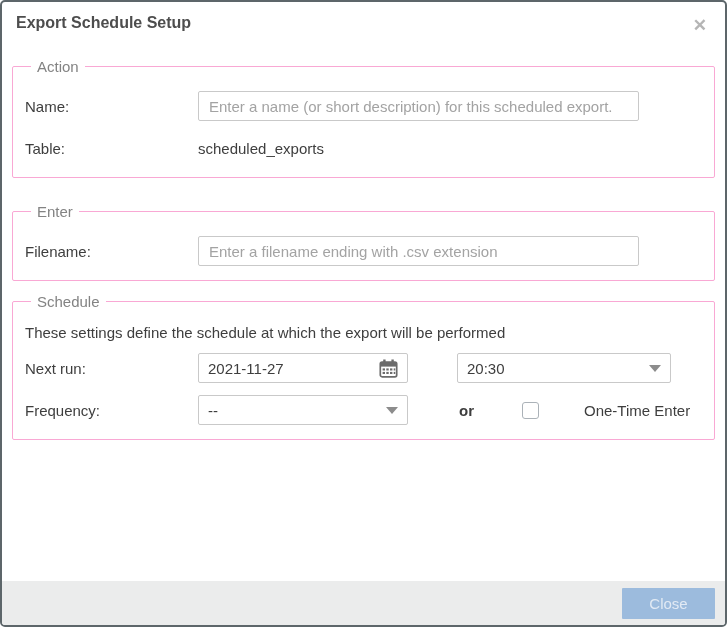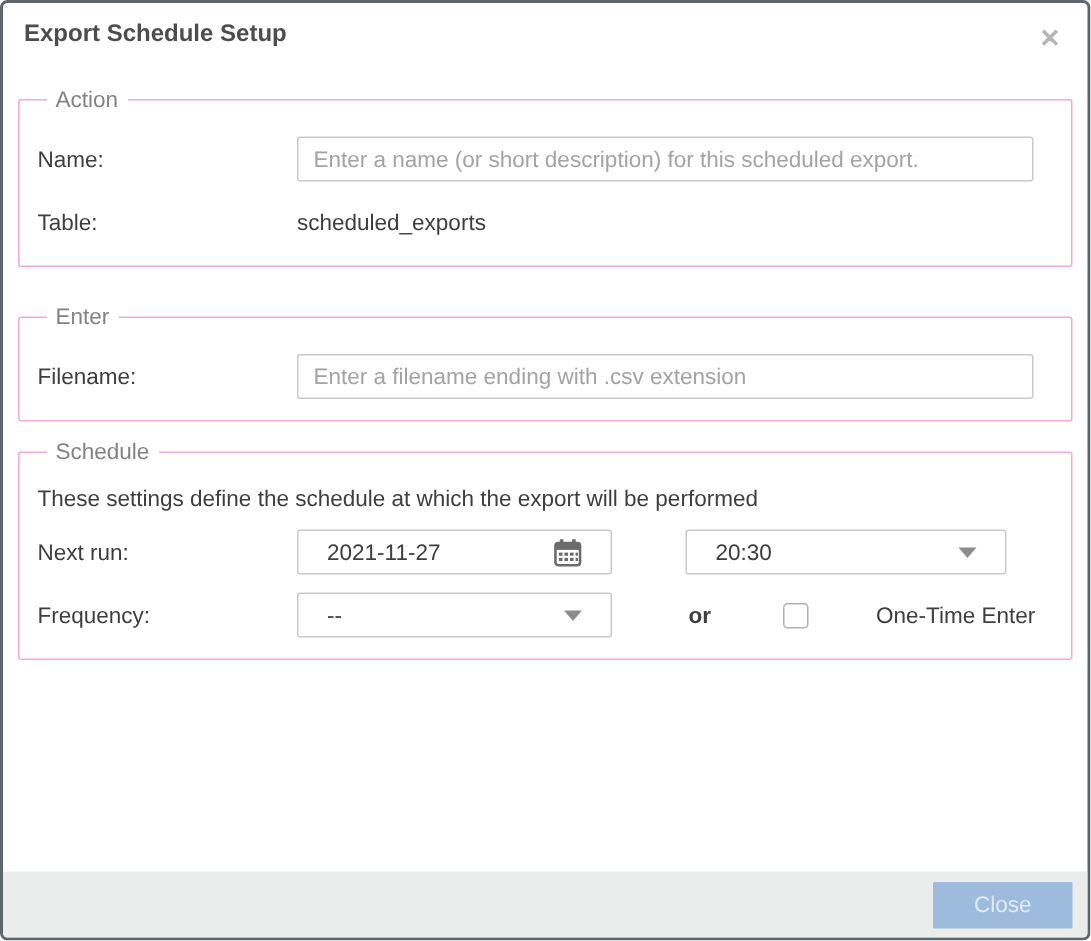--- a/index.html
+++ b/index.html
@@ -60,21 +60,21 @@
     min-height: 30px;
     gap: 36px;
   }
   .form-label {
     width: 137px;
     flex: 0 0 137px;
     font-size: 15px;
     color: #3e3e3e;
   }
   input.text-input {
-    width: 491px;
+    width: 441px;
     height: 30px;
     border: 1px solid #c9c9c9;
     border-radius: 2px;
     padding: 0 10px;
     font-family: "Liberation Sans", sans-serif;
     font-size: 15px;
     color: #3e3e3e;
     outline: none;
   }
   input.text-input::placeholder { color: #a3a3a3; opacity: 1; }
@@ -85,21 +85,21 @@
     margin-top: 10px;
     margin-bottom: 2px;
   }
   .combo {
     height: 30px;
     border: 1px solid #c9c9c9;
     border-radius: 2px;
     background: #fff;
     display: flex;
     align-items: center;
-    padding: 0 19px;
+    padding: 0 9px;
     font-size: 15px;
     color: #3e3e3e;
     cursor: pointer;
   }
   .combo .combo-text { flex: 1; }
   .combo.date-box { width: 210px; }
   .combo.time-box { width: 214px; margin-left: 13px; }
   .combo.freq-box { width: 210px; }
   .arrow-down {
     width: 0; height: 0;

